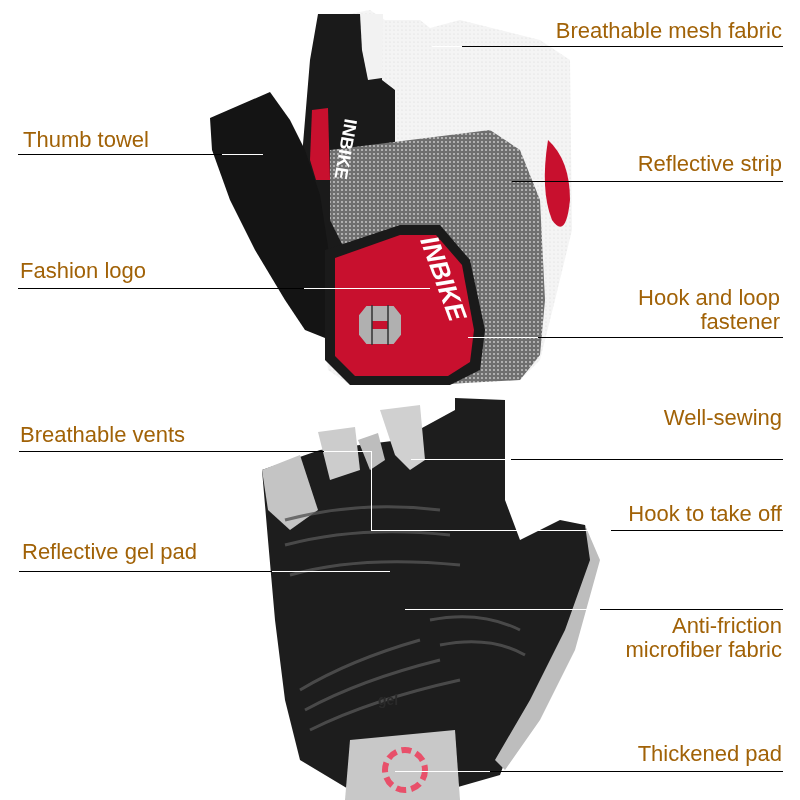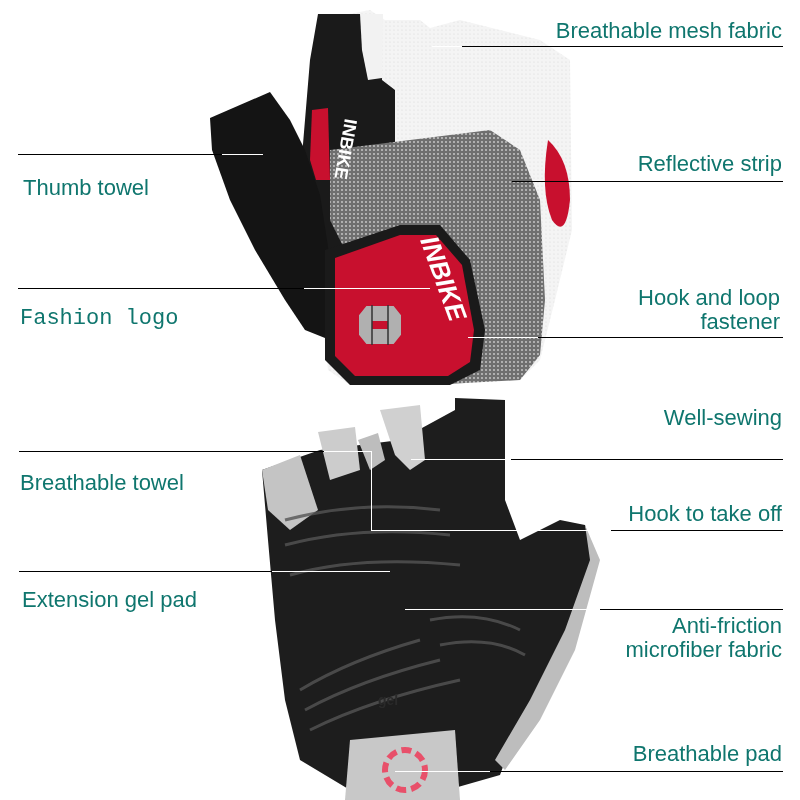--- a/index.html
+++ b/index.html
@@ -1,20 +1,20 @@
 <!DOCTYPE html>
 <html><head>
 <meta charset="utf-8">
 <style>
   html, body { margin:0; padding:0; background:#ffffff; }
   body { width:800px; height:800px; position:relative; overflow:hidden; font-family:"Liberation Sans", sans-serif; }
   .canvas { position:absolute; left:0; top:0; width:800px; height:800px; }
-  .label { position:absolute; font-size:22px; color:#0f766e; line-height:24px; white-space:nowrap; }
+  .label { position:absolute; font-size:22px; color:#a16207; line-height:24px; white-space:nowrap; }
   .label.right { text-align:right; }
-  .label.left { text-align:right;margin-top:48px; }
+  .label.left { text-align:right; }
   .line { position:absolute; height:1px; background:#000; }
   .line.white { background:#fff; }
   .vline { position:absolute; width:1px; background:#fff; }
   svg.gloves { position:absolute; left:0; top:0; }
 </style>
 </head>
 <body>
 
 <div class="canvas">
 
@@ -96,48 +96,48 @@
   <div class="line white" style="left:432px; top:46px; width:30px;"></div>
   <div class="line" style="left:462px; top:46px; width:321px;"></div>
 
   <div class="label left" style="left:23px; top:128px;">Thumb towel</div>
   <div class="line" style="left:18px; top:154px; width:204px;"></div>
   <div class="line white" style="left:222px; top:154px; width:41px;"></div>
 
   <div class="label right" style="left:500px; top:152px; width:282px;text-align:right;">Reflective strip</div>
   <div class="line" style="left:512px; top:181px; width:271px;"></div>
 
-  <div class="label left" style="left:20px; top:259px;font-family:Liberation Mono, monospace;">Fashion logo</div>
+  <div class="label left" style="left:20px; top:259px;">Fashion logo</div>
   <div class="line" style="left:18px; top:288px; width:286px;"></div>
   <div class="line white" style="left:304px; top:288px; width:126px;"></div>
 
   <div class="label right" style="left:500px; top:310px; width:280px;">fastener</div>
   <div class="label right" style="left:500px; top:286px; width:280px;">Hook and loop</div>
   <div class="line white" style="left:468px; top:337px; width:70px;"></div>
   <div class="line" style="left:538px; top:337px; width:245px;"></div>
 
-  <div class="label left" style="left:20px; top:423px;">Breathable towel</div>
+  <div class="label left" style="left:20px; top:423px;">Breathable vents</div>
   <div class="line" style="left:19px; top:451px; width:305px;"></div>
   <div class="line white" style="left:324px; top:451px; width:48px;"></div>
   <div class="vline" style="left:371px; top:452px; height:79px;"></div>
 
   <div class="label right" style="left:500px; top:406px; width:282px;">Well-sewing</div>
   <div class="line white" style="left:411px; top:459px; width:100px;"></div>
   <div class="line" style="left:511px; top:459px; width:272px;"></div>
 
   <div class="label right" style="left:500px; top:502px; width:282px;">Hook to take off</div>
   <div class="line white" style="left:371px; top:530px; width:240px;"></div>
   <div class="line" style="left:611px; top:530px; width:172px;"></div>
 
-  <div class="label left" style="left:22px; top:540px;">Extension gel pad</div>
+  <div class="label left" style="left:22px; top:540px;">Reflective gel pad</div>
   <div class="line" style="left:19px; top:571px; width:253px;"></div>
   <div class="line white" style="left:272px; top:571px; width:118px;"></div>
 
   <div class="label right" style="left:500px; top:614px; width:282px;">Anti-friction</div>
   <div class="label right" style="left:500px; top:638px; width:282px;">microfiber fabric</div>
   <div class="line white" style="left:405px; top:609px; width:195px;"></div>
   <div class="line" style="left:600px; top:609px; width:183px;"></div>
 
-  <div class="label right" style="left:500px; top:742px; width:282px;">Breathable pad</div>
+  <div class="label right" style="left:500px; top:742px; width:282px;">Thickened pad</div>
   <div class="line white" style="left:395px; top:771px; width:95px;"></div>
   <div class="line" style="left:490px; top:771px; width:293px;"></div>
 
 </div>
 
 </body></html>

